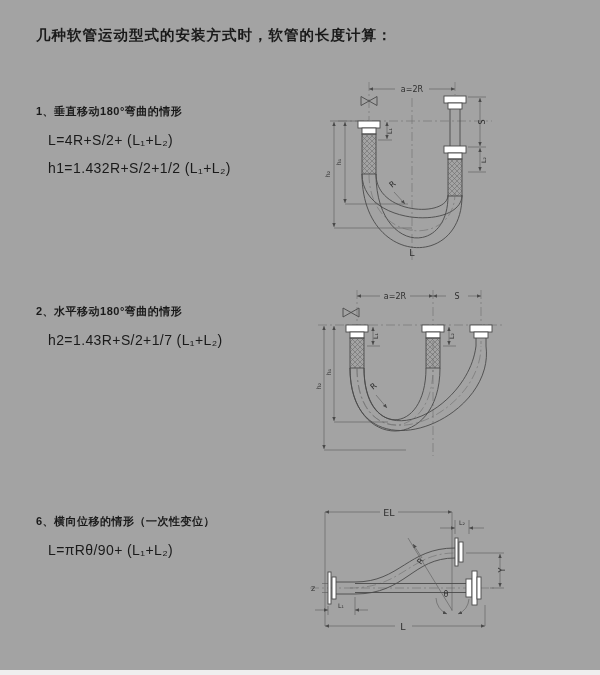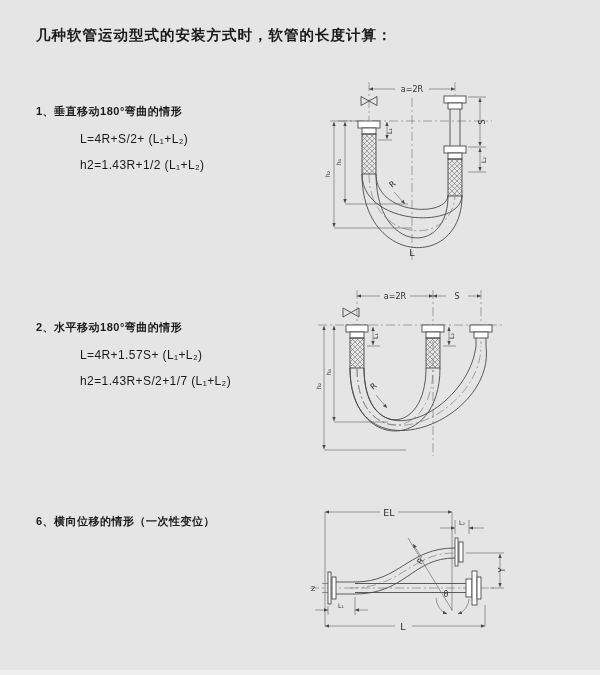--- a/index.html
+++ b/index.html
@@ -2,30 +2,30 @@
 <html><head>
 <meta charset="utf-8">
 <style>
   html,body { margin:0; padding:0; }
   body {
     width:600px; height:675px; position:relative; overflow:hidden;
     background:#ffffff;
     font-family:"Liberation Sans","DejaVu Sans",sans-serif;
     color:#1a1a1a;
   }
-  .page { position:absolute; inset:0; background:#e5e5e5; }
+  .page { position:absolute; inset:0; background:#a3a3a3; }
   .page-edge { position:absolute; left:0; right:0; bottom:0; height:5px; background:#efefef; }
   .title {
     position:absolute; left:36px; top:26px;
     font-size:14.5px; font-weight:bold; letter-spacing:1px; white-space:nowrap;
   }
   .section { position:absolute; left:36px; width:285px; }
-  .sec-1 { top:104px; } .sec-2 { top:320px; } .sec-3 { top:514px; }
+  .sec-1 { top:104px; } .sec-2 { top:304px; } .sec-3 { top:514px; }
   .sec-heading { font-size:11px; font-weight:bold; letter-spacing:0.5px; margin:0 0 13px 0; white-space:nowrap; }
-  .formula { font-size:12px; margin:0 0 12px 44px; letter-spacing:0.4px; white-space:nowrap; }
+  .formula { font-size:14px; margin:0 0 12px 12px; letter-spacing:0.4px; white-space:nowrap; }
   .diagram { position:absolute; }
   
   .ln  { stroke:#4a4a4a; stroke-width:0.9; fill:none; }
   .thin{ stroke:#5a5a5a; stroke-width:0.6; fill:none; }
   .cl  { stroke:#6f6f6f; stroke-width:0.6; fill:none; stroke-dasharray:9 3 2 3; }
   .fl  { fill:#ffffff; stroke:#4a4a4a; stroke-width:0.9; }
   .br1 { fill:url(#hz1); stroke:#4a4a4a; stroke-width:0.9; }
   .br2 { fill:url(#hz2); stroke:#4a4a4a; stroke-width:0.9; }
   .tx  { fill:#2e2e2e; font-size:8px; font-family:"DejaVu Sans",sans-serif; }
   .txs { fill:#2e2e2e; font-size:6.2px; font-family:"DejaVu Sans",sans-serif; }
@@ -34,31 +34,31 @@
 </head>
 <body>
 
 <div class="page">
 
   <div class="title">几种软管运动型式的安装方式时，软管的长度计算：</div>
 
   <div class="section sec-1">
     <div class="sec-heading">1、垂直移动180°弯曲的情形</div>
     <div class="formula">L=4R+S/2+ (L₁+L₂)</div>
-    <div class="formula">h2=1.43R+1/2 (L₁+L₂)</div>
+    <div class="formula">h1=1.432R+S/2+1/2 (L₁+L₂)</div>
   </div>
 
   <div class="section sec-2">
     <div class="sec-heading">2、水平移动180°弯曲的情形</div>
-    <div class="formula">L=4R+1.57S+ (L₁+L₂)</div>
     <div class="formula">h2=1.43R+S/2+1/7 (L₁+L₂)</div>
   </div>
 
   <div class="section sec-3">
     <div class="sec-heading">6、横向位移的情形（一次性变位）</div>
+    <div class="formula">L=πRθ/90+ (L₁+L₂)</div>
   </div>
 
   <svg class="diagram" style="left:312px; top:76px;" width="286" height="186" viewBox="0 0 286 186">
     <defs>
       <marker id="ar1" markerWidth="8" markerHeight="8" refX="7" refY="3" orient="auto-start-reverse">
         <path d="M0,0 L7,3 L0,6 Z" fill="#4a4a4a"></path>
       </marker>
       <pattern id="hz1" width="5" height="5" patternUnits="userSpaceOnUse">
         <path d="M0,5 L5,0 M0,0 L5,5" stroke="#6a6a6a" stroke-width="0.55"></path>
       </pattern>

